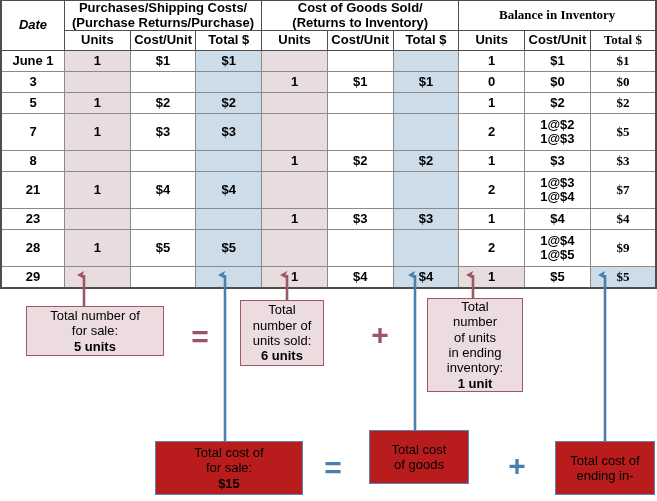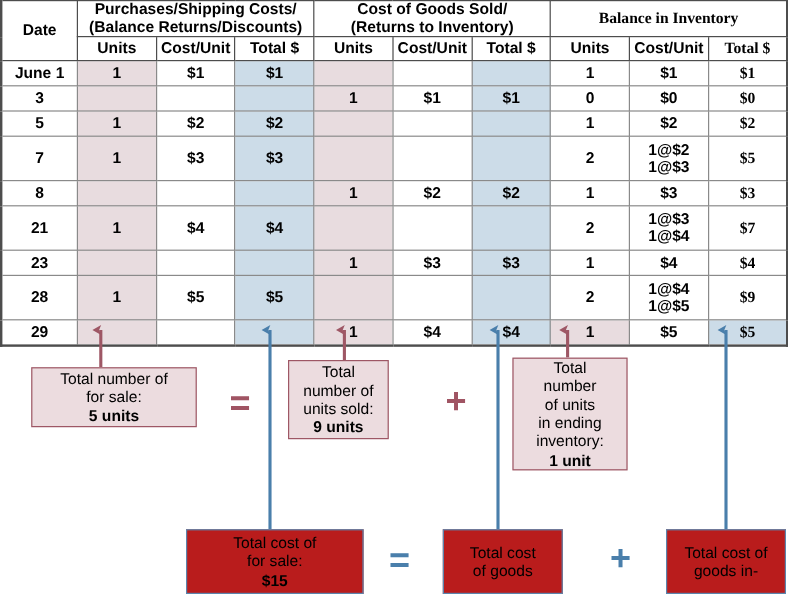--- a/index.html
+++ b/index.html
@@ -40,21 +40,21 @@
   }
   .grp-head {
     font-size: 13.5px;
     padding: 2px 2px;
   }
   .col-head {
     font-size: 13.5px;
     height: 19px;
     margin-left: 20px;
   }
-  .blank-head { border-left: 1px solid #4d4d4d !important; border-top: 1px solid #4d4d4d !important; }
+  .blank-head { border-left: 1px solid #4d4d4d !important; border-top: 1px solid #4d4d4d !important; font-style: italic; }
   .date-cell {
     text-align: right;
     padding-right: 6px;
     font-size: 13.5px;
   }
   tr.r-single td { height: 20px; }
   tr.r-double td { height: 36px; }
   td.pink { background: #e8dcdf; }
   td.blue { background: #ccdce8; }
   td.stack { line-height: 1.32; }
@@ -104,38 +104,38 @@
   }
   .op.red  { color: #a05463; }
   .op.blue { color: #4a7fab; }
 
   
   #box-units-available { left: 26px;  top: 306px; width: 138px; height: 50px; }
   #box-units-sold      { left: 240px; top: 300px; width: 84px;  height: 66px; }
   #box-units-ending    { left: 427px; top: 298px; width: 96px;  height: 94px; }
 
   #box-cost-available  { left: 155px; top: 441px; width: 148px; height: 54px; }
-  #box-cost-sold       { left: 369px; top: 441px; width: 100px; height: 54px; }
+  #box-cost-sold       { left: 369px; top: 430px; width: 100px; height: 54px; }
   #box-cost-ending     { left: 555px; top: 441px; width: 100px; height: 54px; }
 
   #op-eq-top    { left: 178px; top: 322px; width: 44px; }
   #op-plus-top  { left: 358px; top: 320px; width: 44px; }
   #op-eq-bot    { left: 311px; top: 453px; width: 44px; }
   #op-plus-bot  { left: 495px; top: 451px; width: 44px; }
 </style>
 </head>
 <body>
 
 <table id="inv-table">
   <thead>
     <tr>
       <th rowspan="2" class="blank-head date-cell outer-left" style="width:62px;">Date</th>
       <th colspan="3" class="grp-head grp-sep-l">
         <div>Purchases/Shipping Costs/</div>
-        <div>(Balance Returns/Discounts)</div>
+        <div>(Purchase Returns/Purchase)</div>
       </th>
       <th colspan="3" class="grp-head grp-sep-l">
         <div>Cost of Goods Sold/</div>
         <div>(Returns to Inventory)</div>
       </th>
       <th colspan="3" class="grp-head grp-sep-l outer-right">
         <div>Balance in Inventory</div>
       </th>
     </tr>
     <tr>
@@ -301,21 +301,21 @@
   </div>
 </div>
 
 <div class="op red" id="op-eq-top">=</div>
 
 <div class="callout pinkbox" id="box-units-sold">
   <div>
     <span>Total</span>
     <span>number of</span>
     <span>units sold:</span>
-    <b>9 units</b>
+    <b>6 units</b>
   </div>
 </div>
 
 <div class="op red" id="op-plus-top">+</div>
 
 <div class="callout pinkbox" id="box-units-ending">
   <div>
     <span>Total</span>
     <span>number</span>
     <span>of units</span>
@@ -339,15 +339,15 @@
     <span>Total cost</span>
     <span>of goods</span>
   </div>
 </div>
 
 <div class="op blue" id="op-plus-bot">+</div>
 
 <div class="callout bluebox" id="box-cost-ending">
   <div>
     <span>Total cost of</span>
-    <span>goods in-</span>
+    <span>ending in-</span>
   </div>
 </div>
 
 </body></html>

